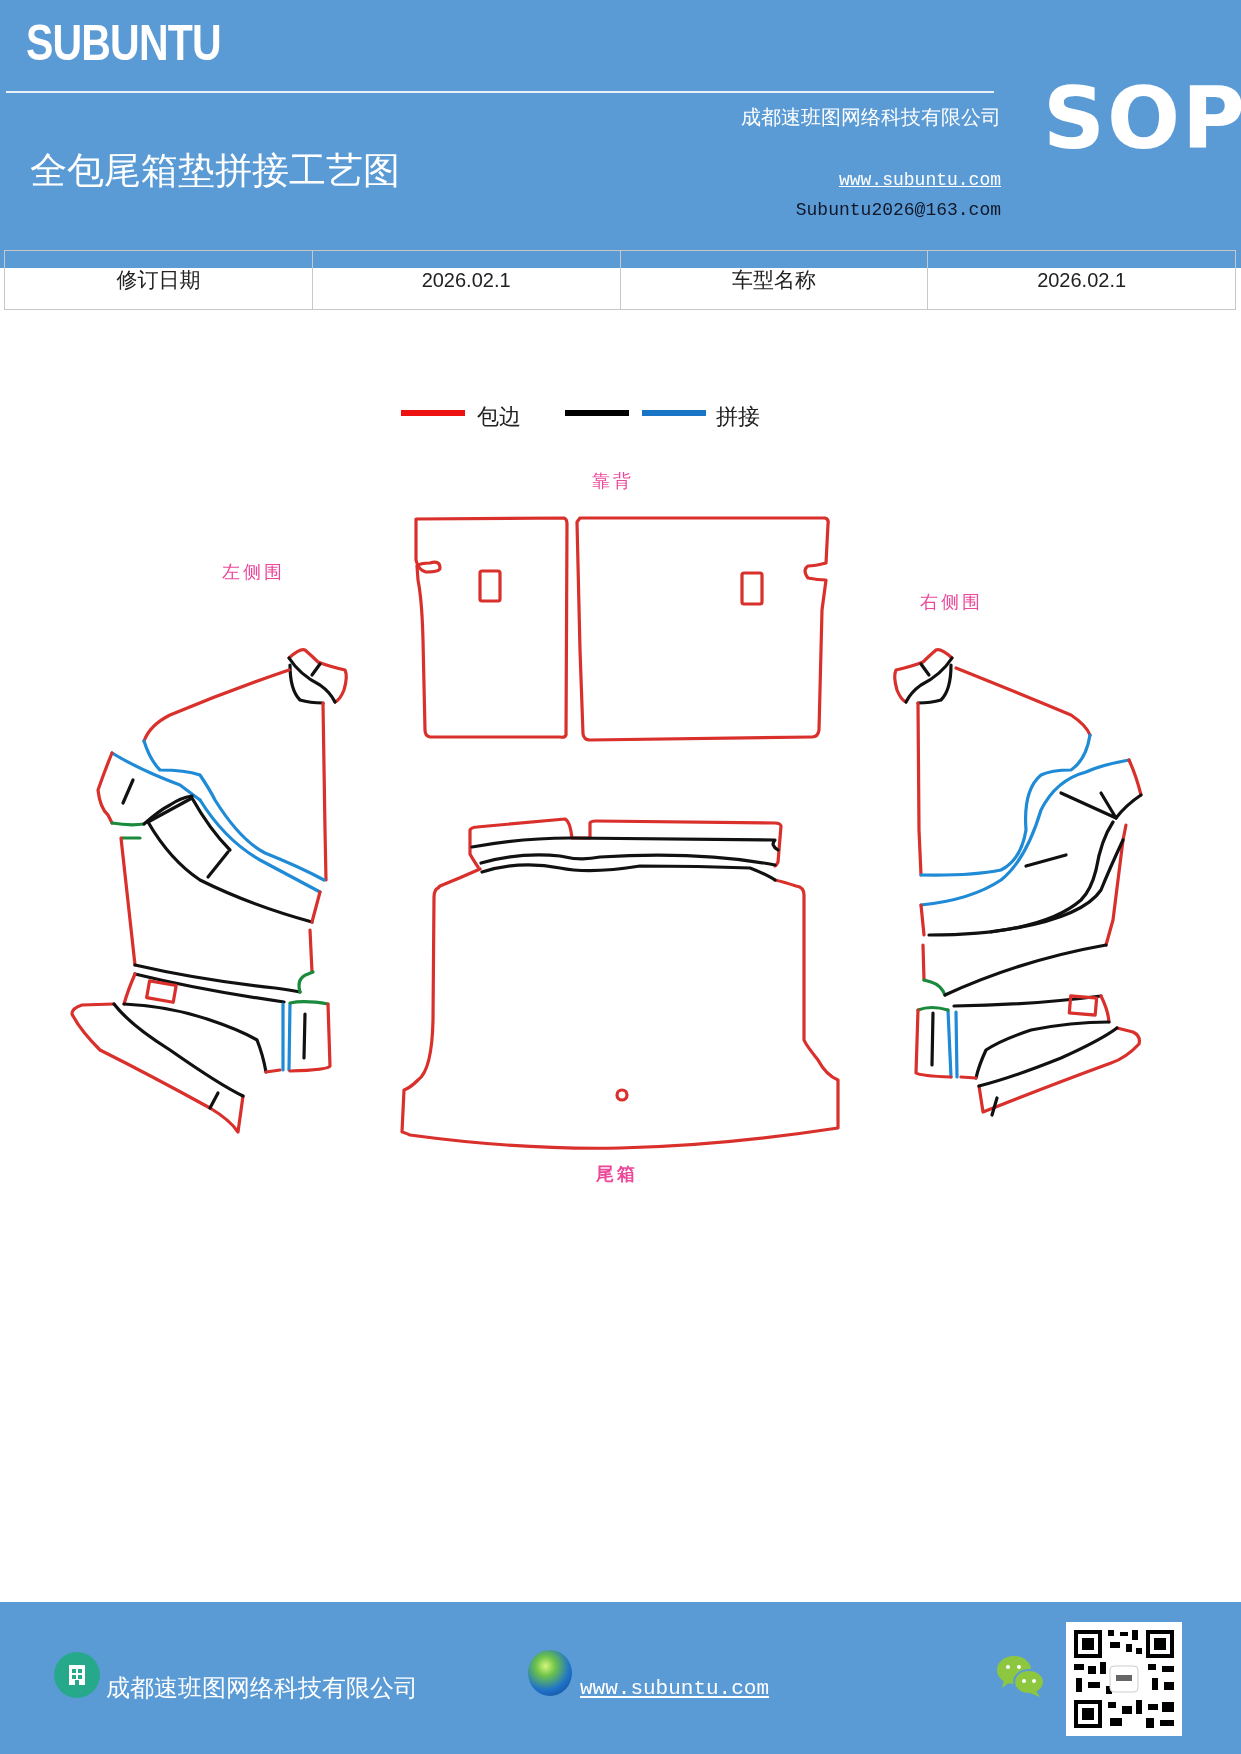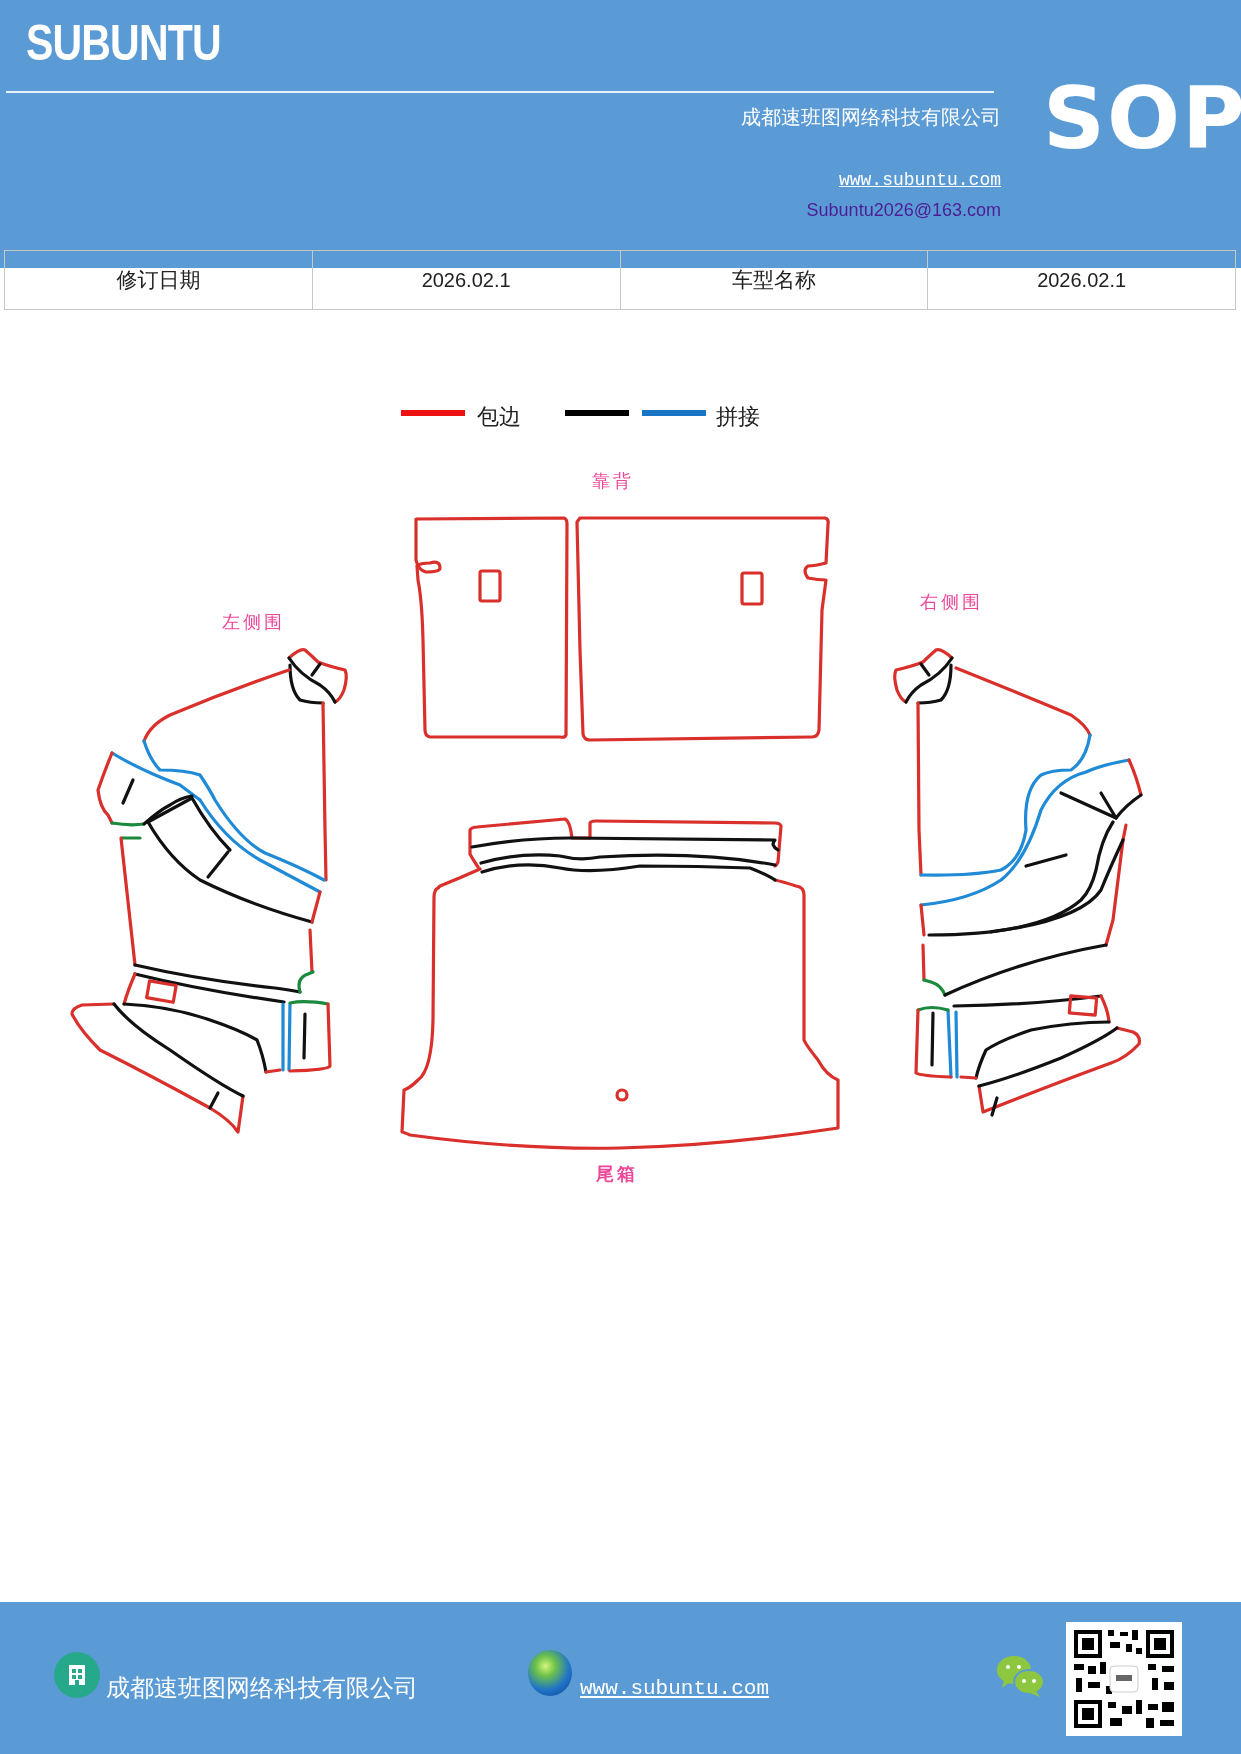--- a/index.html
+++ b/index.html
@@ -5,21 +5,21 @@
   html, body { margin:0; padding:0; }
   body { width:1241px; height:1754px; background:#ffffff; position:relative; overflow:hidden;
          font-family:"DejaVu Sans", sans-serif; }
   .header { position:absolute; left:0; top:0; width:1241px; height:268px; background:#5b9bd5;padding-left:8px; }
   .brand { position:absolute; left:26px; top:14px; color:#fff; font-family:"Liberation Sans", sans-serif;
            font-weight:bold; font-size:50px; letter-spacing:-1px; transform:scaleX(0.82); transform-origin:left top; }
   .hline { position:absolute; left:6px; top:91px; width:988px; height:2px; background:#e8f0f8; }
   .doc-title { position:absolute; left:30px; top:146px; color:#fff; font-size:37px; font-family:"DejaVu Serif", serif; }
   .company { position:absolute; right:248px; top:104px; color:#fff; font-size:20px; font-family:"DejaVu Serif", serif; }
   .web { position:absolute; right:248px; top:170px; color:#fff; font-size:18px; font-family:"Liberation Mono", monospace; text-decoration:underline; }
-  .mail { position:absolute; right:248px; top:200px; color:#4c1d95; font-size:18px; font-family:Liberation Sans, sans-serif; }
+  .mail { position:absolute; right:248px; top:200px; color:#0f172a; font-size:18px; font-family:Liberation Mono, monospace; }
   .sop { position:absolute; left:1043px; top:68px; color:#fff; font-size:86px; font-family:"DejaVu Sans", sans-serif; font-weight:bold; letter-spacing:2px; }
   table.info { position:absolute; left:4px; top:250px; width:1232px; border-collapse:collapse; }
   table.info td { border:1.5px solid #c8c8c8; height:56px; text-align:center; font-size:21px; color:#222; width:25%; }
   table.info td.val { font-family:"Liberation Sans", sans-serif; font-size:20px; }
   .legend { position:absolute; top:400px; left:0; width:1241px; height:40px; }
   .leg-line { position:absolute; height:6px; top:10px; }
   .leg-text { position:absolute; top:2px; font-size:22px; color:#222; }
   .lbl { position:absolute; font-size:18px; color:#ec4899; letter-spacing:3px; }
   svg.diagram { position:absolute; left:0; top:0; }
   .footer { position:absolute; left:0; top:1602px; width:1241px; height:152px; background:#5b9bd5; }
@@ -30,20 +30,21 @@
                 background:radial-gradient(circle at 40% 35%, #d6f57a 0%, #6cc24a 25%, #1f73c8 60%, #0d3f8c 100%); }
   .wechat-icon { position:absolute; left:996px; top:52px; width:50px; height:44px; }
   .qr { position:absolute; left:1066px; top:20px; width:116px; height:114px; background:#fff; }
 </style>
 </head>
 <body>
 
 <div class="header">
   <div class="brand">SUBUNTU</div>
   <div class="hline"></div>
+  <div class="doc-title">全包尾箱垫拼接工艺图</div>
   <div class="company">成都速班图网络科技有限公司</div>
   <div class="web">www.subuntu.com</div>
   <div class="mail">Subuntu2026@163.com</div>
   <div class="sop">SOP</div>
 </div>
 
 <table class="info">
   <tbody>
   <tr>
     <td>修订日期</td>
@@ -56,21 +57,21 @@
 
 <div class="legend">
   <div class="leg-line" style="left:401px;width:64px;background:#ee1111;"></div>
   <div class="leg-text" style="left:477px;">包边</div>
   <div class="leg-line" style="left:565px;width:64px;background:#000;"></div>
   <div class="leg-line" style="left:642px;width:64px;background:#1a74c6;"></div>
   <div class="leg-text" style="left:716px;">拼接</div>
 </div>
 
 <div class="lbl" style="left:592px;top:469px;">靠背</div>
-<div class="lbl" style="left:222px;top:610px;">左侧围</div>
+<div class="lbl" style="left:222px;top:560px;">左侧围</div>
 <div class="lbl" style="left:920px;top:590px;">右侧围</div>
 <div class="lbl" style="left:596px;top:1162px;font-weight:bold;">尾箱</div>
 
 <svg class="diagram" width="1241" height="1600" viewBox="0 0 1241 1600" fill="none" stroke-width="3.2" stroke-linecap="round" stroke-linejoin="round">
 
   <g stroke="#d9302c">
     <path d="M416,519 L564,518 Q567,519 567,524 L566,735 Q565,738 560,737 L430,737 Q425,736 425,730 L423,640 Q422,600 418,580 L417,566 Q420,563 430,563 Q440,560 440,568 Q440,572 426,572 Q418,570 416,560 Z"></path>
     <rect x="480" y="571" width="20" height="30" rx="2"></rect>
   </g>
   <g stroke="#d9302c">

